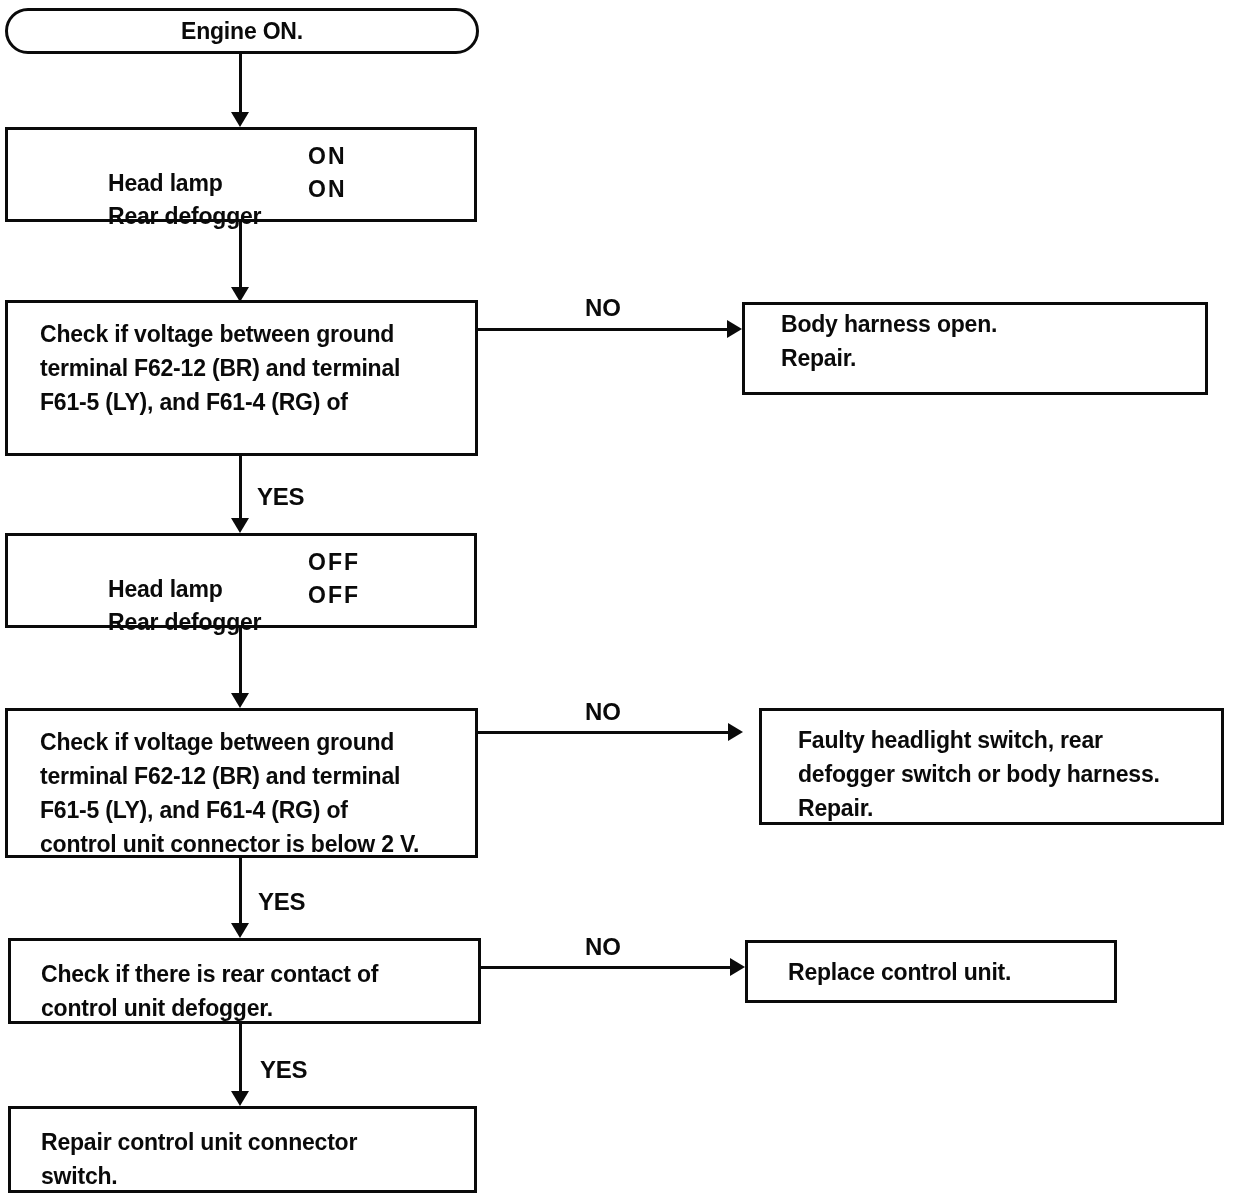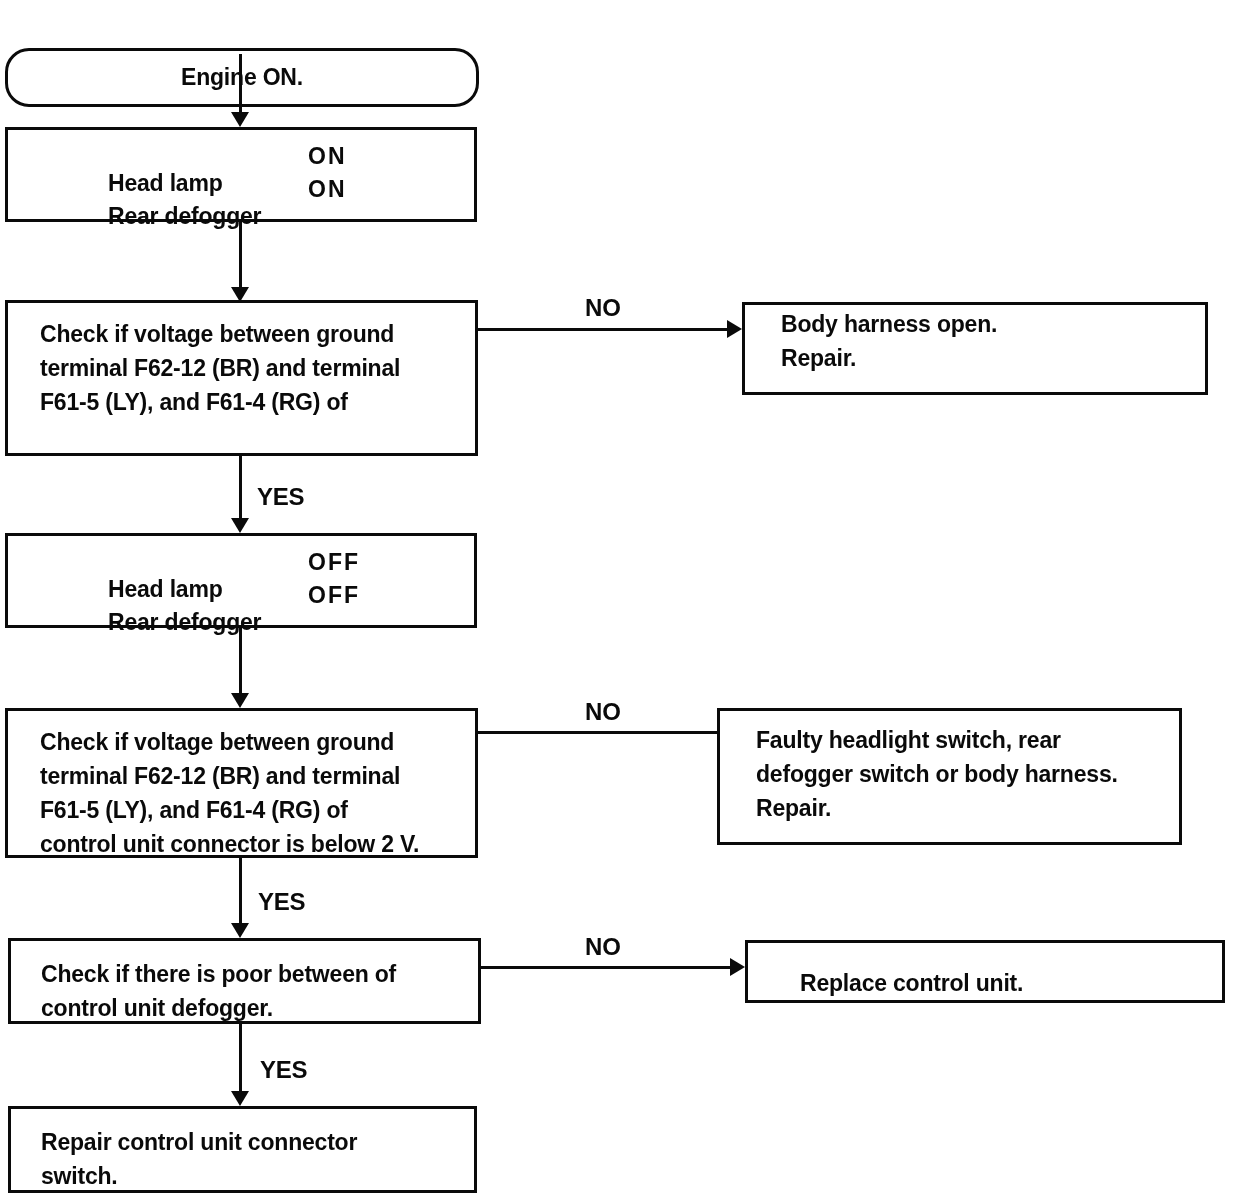--- a/index.html
+++ b/index.html
@@ -39,21 +39,21 @@
   .tline { white-space:nowrap; line-height:34px; }
   .srow { position:relative; height:33px; }
   .srow .sn { position:absolute; left:100px; white-space:nowrap;margin-top:27px; }
   .srow .sv { position:absolute; left:300px; letter-spacing:2px; white-space:nowrap; }
 </style>
 </head>
 <body>
 
 <div id="canvas">
 
-  <div class="node terminal" style="left:5px; top:8px; width:474px; height:59px;margin-top:40px;">
+  <div class="node terminal" style="left:5px; top:8px; width:474px; height:46px;">
     <span>Engine ON.</span>
   </div>
 
   <div class="vline" style="left:239px; top:54px; height:60px;"></div>
   <div class="arrow-down" style="left:231px; top:112px;"></div>
 
   <div class="node" style="left:5px; top:127px; width:472px; height:95px; padding-top:13px;">
     <div class="srow">
       <span class="sn">Head lamp</span>
       <span class="sv">ON</span>
@@ -104,40 +104,40 @@
     <div class="tline">Check if voltage between ground</div>
     <div class="tline">terminal F62-12 (BR) and terminal</div>
     <div class="tline">F61-5 (LY), and F61-4 (RG) of</div>
     <div class="tline">control unit connector is below 2 V.</div>
   </div>
 
   <div class="hline" style="left:478px; top:731px; width:252px;"></div>
   <div class="arrow-right" style="left:728px; top:723px;"></div>
   <div class="branch-label" style="left:585px; top:698px;">NO</div>
 
-  <div class="node" style="left:717px; top:708px; width:465px; height:137px; padding:12px 20px 0 36px;">
+  <div class="node" style="left:759px; top:708px; width:465px; height:117px; padding:12px 20px 0 36px;">
     <div class="tline">Faulty headlight switch, rear</div>
     <div class="tline">defogger switch or body harness.</div>
     <div class="tline">Repair.</div>
   </div>
 
   <div class="vline" style="left:239px; top:858px; height:66px;"></div>
   <div class="arrow-down" style="left:231px; top:923px;"></div>
   <div class="branch-label" style="left:258px; top:888px;">YES</div>
 
   <div class="node" style="left:8px; top:938px; width:473px; height:86px; padding:16px 20px 0 30px;">
-    <div class="tline">Check if there is poor between of</div>
+    <div class="tline">Check if there is rear contact of</div>
     <div class="tline">control unit defogger.</div>
   </div>
 
   <div class="hline" style="left:481px; top:966px; width:250px;"></div>
   <div class="arrow-right" style="left:730px; top:958px;"></div>
   <div class="branch-label" style="left:585px; top:933px;">NO</div>
 
-  <div class="node" style="left:745px; top:940px; width:480px; height:63px; display:flex; align-items:flex-end; padding-left:52px;">
+  <div class="node" style="left:745px; top:940px; width:372px; height:63px; display:flex; align-items:center; padding-left:40px;">
     <div class="tline">Replace control unit.</div>
   </div>
 
   <div class="vline" style="left:239px; top:1024px; height:68px;"></div>
   <div class="arrow-down" style="left:231px; top:1091px;"></div>
   <div class="branch-label" style="left:260px; top:1056px;">YES</div>
 
   <div class="node" style="left:8px; top:1106px; width:469px; height:87px; padding:16px 16px 0 30px;">
     <div class="tline">Repair control unit connector</div>
     <div class="tline">switch.</div>

